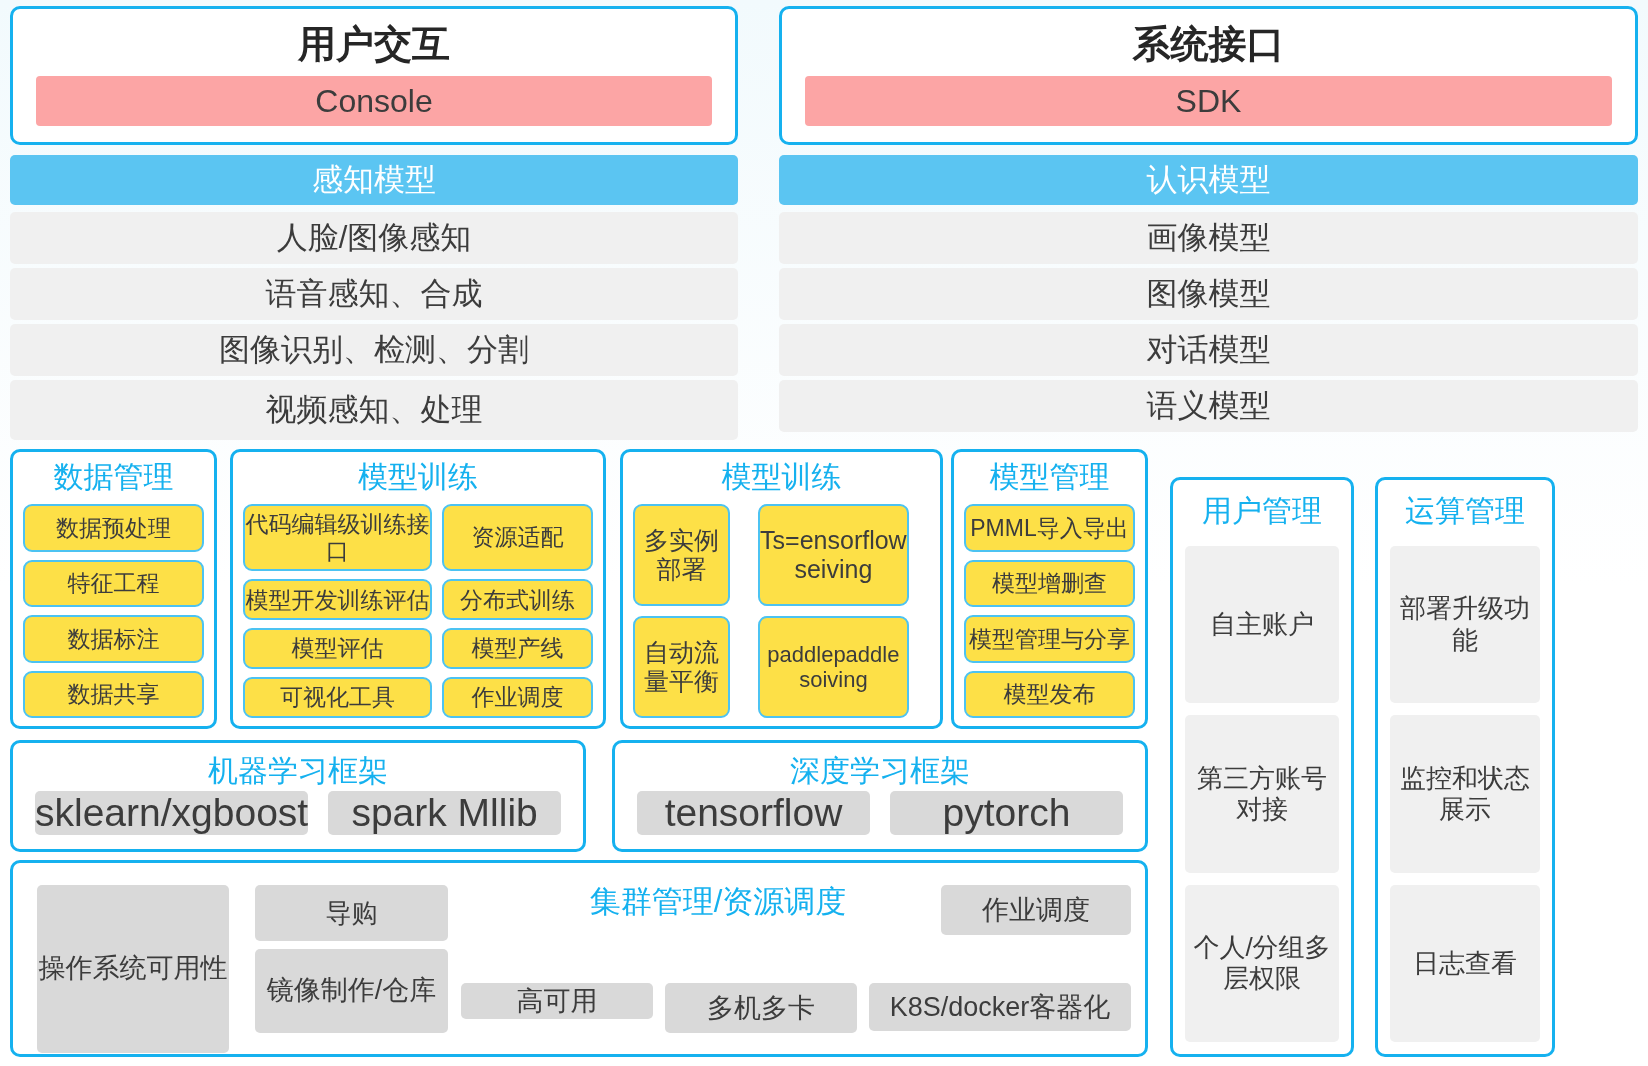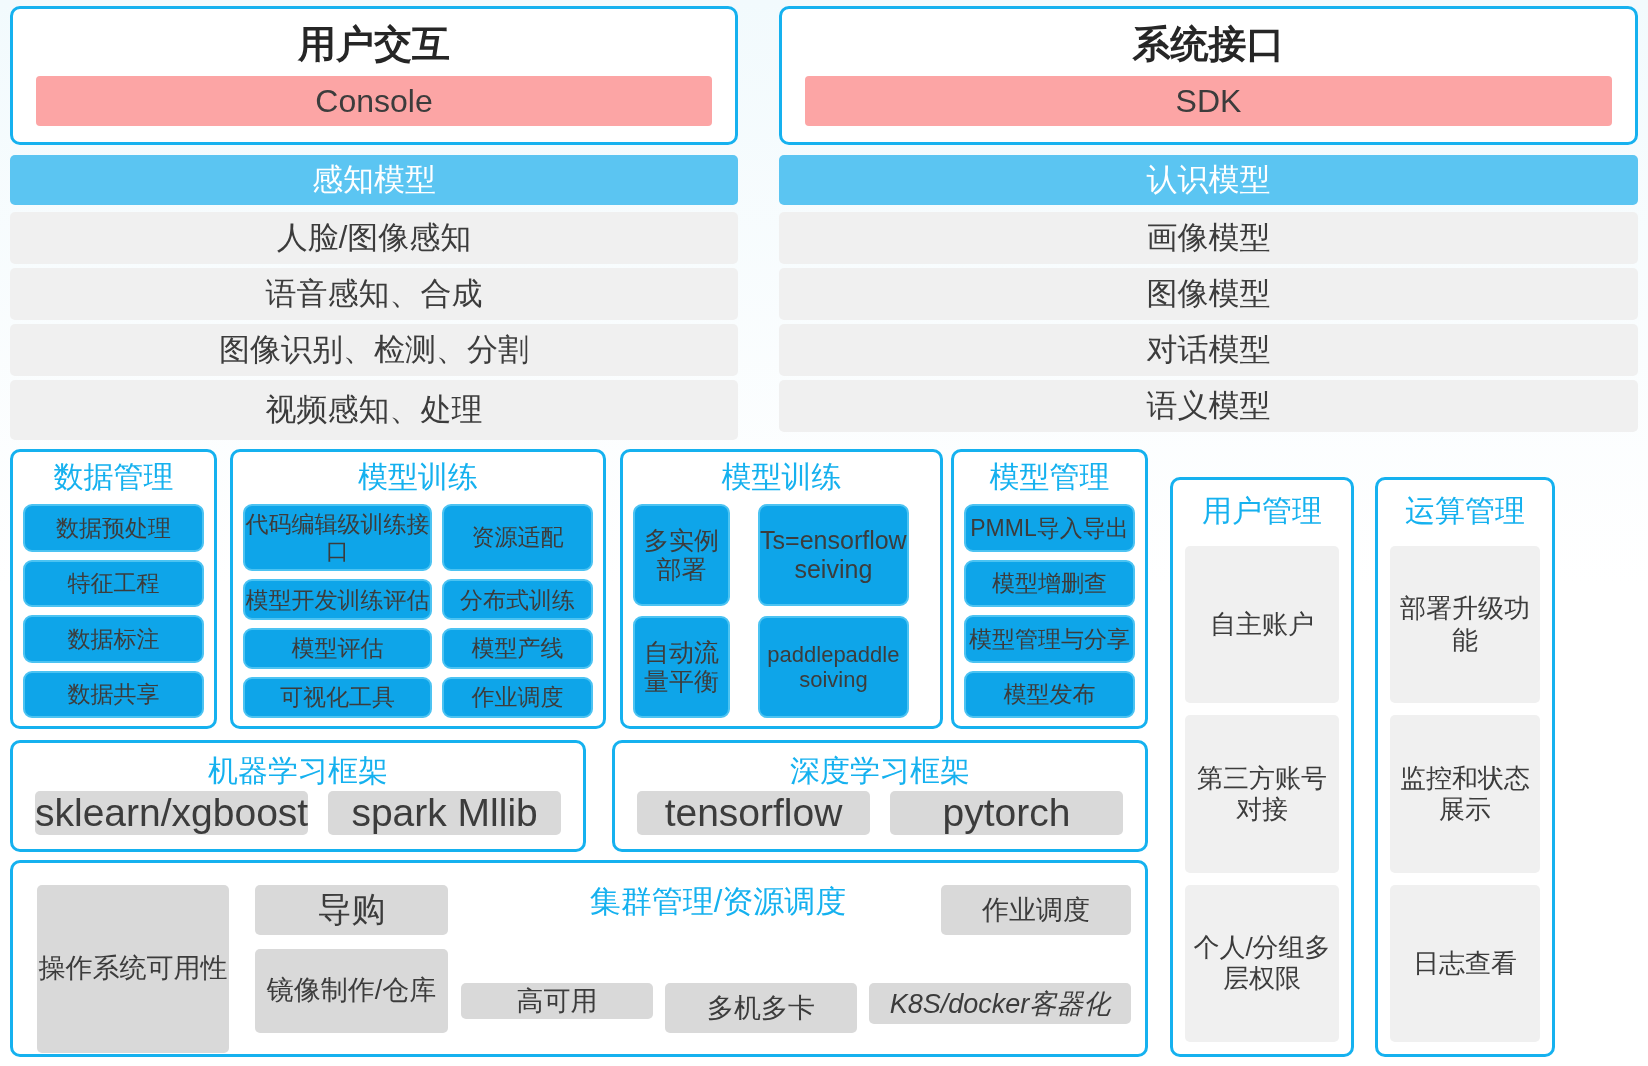--- a/index.html
+++ b/index.html
@@ -44,21 +44,21 @@
     justify-content: center;
     text-align: center;
     color: #3c3c3c;
     font-size: 29px;
   }
   .gray-chip.dark {
     background: #d9d9d9;
   }
   .blue-chip {
     box-sizing: border-box;
-    background: #0ea5e9;
+    background: #fde047;
     border: 2px solid #4cc3f2;
     border-radius: 9px;
     display: flex;
     align-items: center;
     justify-content: center;
     text-align: center;
     color: #3c3c3c;
     font-size: 23px;
     line-height: 1.15;
   }
@@ -168,26 +168,26 @@
   
   #cluster-panel { left: 10px; top: 860px; width: 1138px; height: 197px; }
   #cluster-title {
     position: absolute;
     left: 540px;
     top: 22px;
     width: 330px;
     font-size: 31px;
   }
   #cluster-os      { left: 24px;  top: 22px;  width: 192px; height: 168px; font-size: 27px; line-height: 1.25; }
-  #cluster-daogou  { left: 242px; top: 22px;  width: 193px; height: 50px;  font-size: 34px; }
+  #cluster-daogou  { left: 242px; top: 22px;  width: 193px; height: 56px;  font-size: 26px; }
   #cluster-mirror  { left: 242px; top: 86px;  width: 193px; height: 84px;  font-size: 27px; line-height: 1.25; }
   #cluster-jobsched{ left: 928px; top: 22px;  width: 190px; height: 50px;  font-size: 27px; }
   #cluster-ha      { left: 448px; top: 120px; width: 192px; height: 36px;  font-size: 27px; }
   #cluster-multi   { left: 652px; top: 120px; width: 192px; height: 50px;  font-size: 27px; }
-  #cluster-k8s     { left: 856px; top: 120px; width: 262px; height: 41px;  font-size: 27px; font-style: italic; }
+  #cluster-k8s     { left: 856px; top: 120px; width: 262px; height: 48px;  font-size: 27px; }
   .cluster-item { position: absolute; }
 </style>
 </head>
 <body>
 
 <div id="canvas">
 
   <div class="panel" id="user-interaction-panel">
     <div class="top-title">用户交互</div>
     <div class="top-sub">Console</div>

